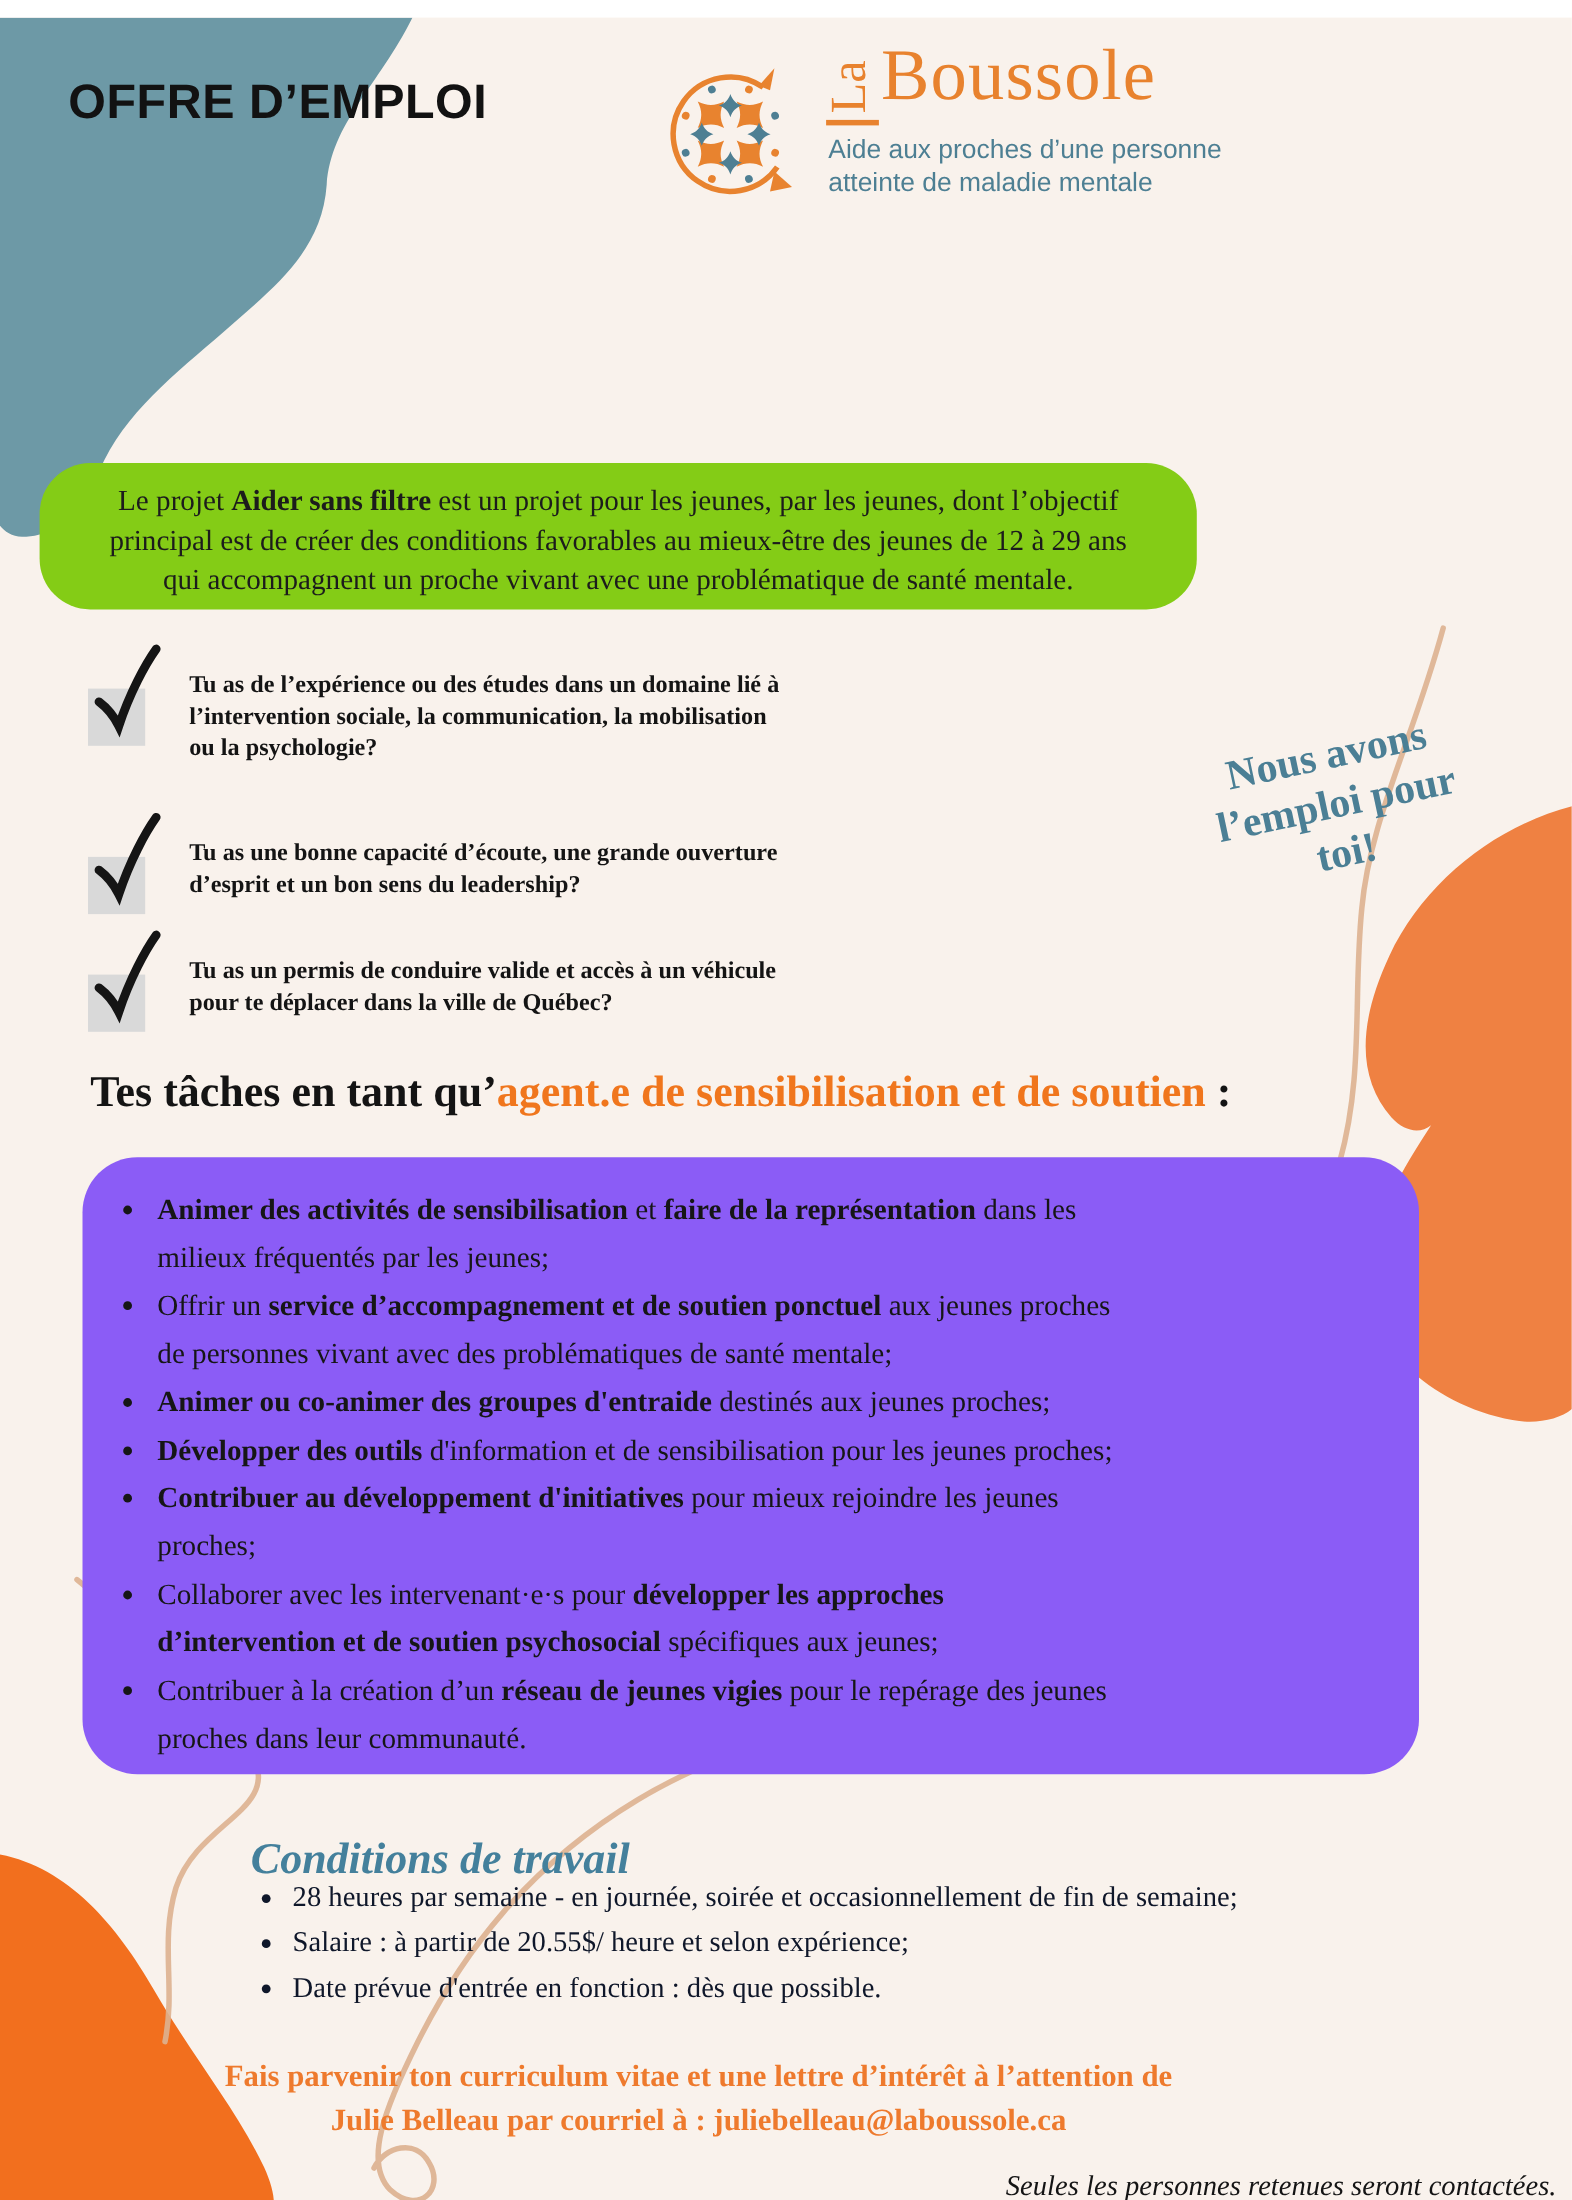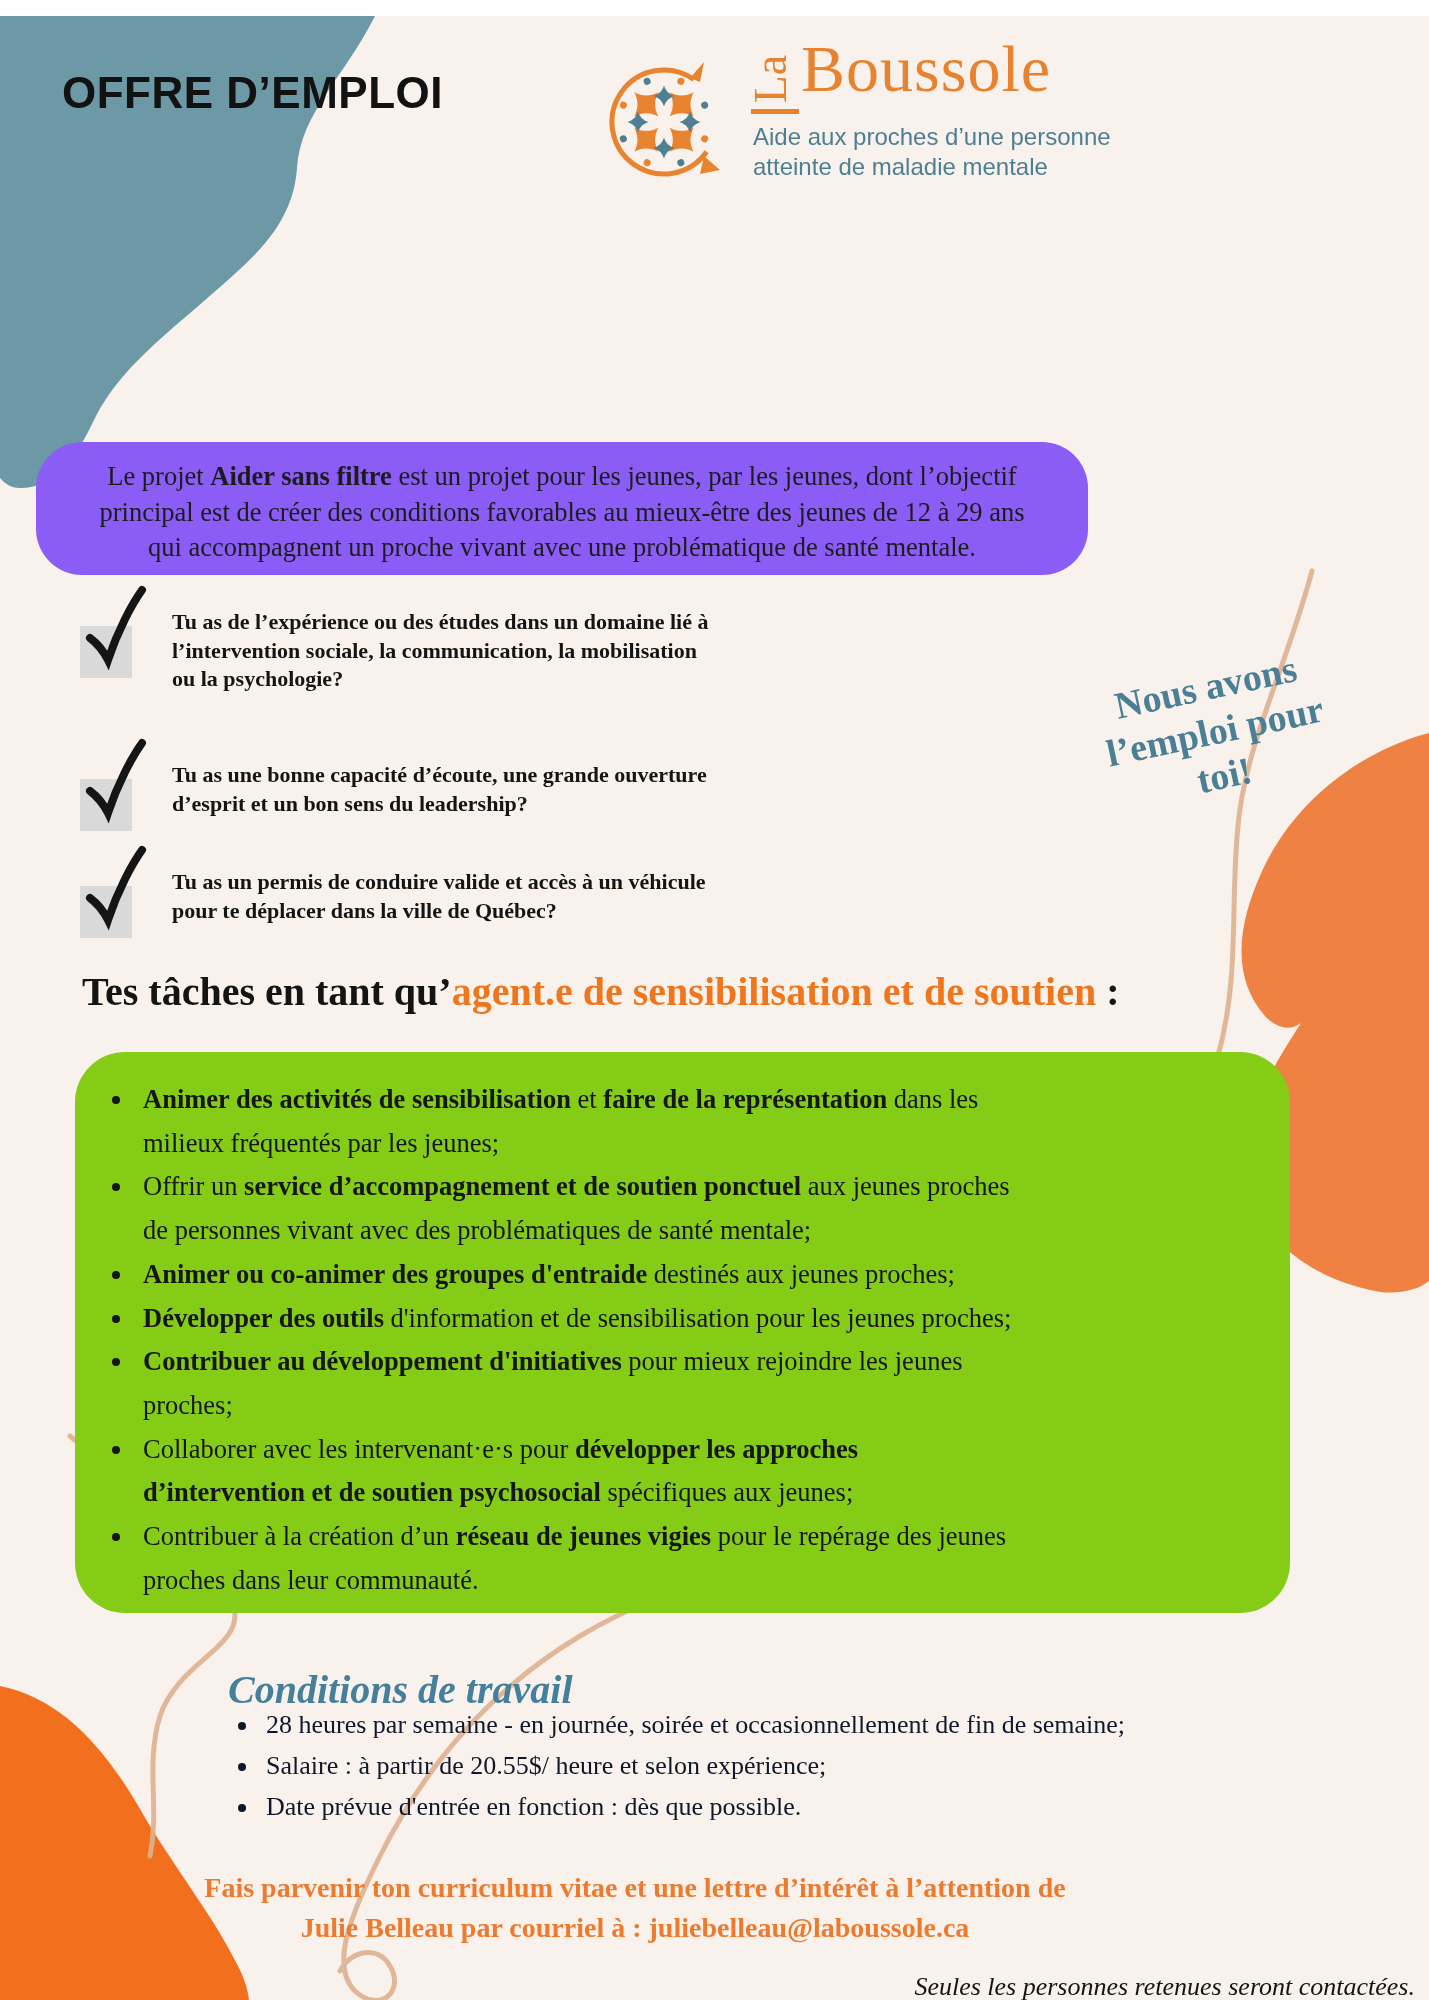--- a/index.html
+++ b/index.html
@@ -28,39 +28,39 @@
   
   .compass{left:600px;top:10px;width:135px;height:180px;}
   .brand-la{left:747px;top:40px;font-size:46px;color:#e8822e;transform:rotate(-90deg);line-height:1;}
   .brand-la-bar{left:751px;top:93px;width:48px;height:5px;background:#e8822e;}
   .brand-name{left:801px;top:20px;font-size:66px;color:#e8822e;line-height:1;letter-spacing:1px;}
   .brand-tagline{left:753px;top:106px;font-family:"Liberation Sans",sans-serif;font-weight:500;
                  font-size:24px;line-height:1.27;color:#4d7f93;}
 
   .intro{left:40px;top:290px;width:1050px;text-align:center;font-size:28.5px;line-height:1.36;}
 
-  .project-box{left:36px;top:426px;width:1052px;height:133px;background:#8b5cf6;border-radius:46px;}
+  .project-box{left:36px;top:405px;width:1052px;height:133px;background:#84cc16;border-radius:46px;}
   .project-box-text{padding:17px 40px;text-align:center;font-size:26.5px;line-height:1.34;
                     white-space:pre-line;color:#1c1c1c;}
 
   
   .check-item{left:78px;width:760px;height:120px;}
   .ck1{top:592px;} .ck2{top:745px;} .ck3{top:852px;}
   .checkbox{position:absolute;left:2px;top:18px;width:52px;height:52px;background:#d9d9d9;}
   .checkmark{position:absolute;left:4px;top:-24px;width:64px;height:84px;overflow:visible;}
   .check-label{position:absolute;left:94px;top:0;width:680px;font-weight:700;font-size:22px;
                line-height:1.3;color:#141414;}
 
   .badge{left:1085px;top:648px;width:260px;text-align:center;transform:rotate(-12deg);
          color:#4b7f95;font-weight:700;font-size:38px;line-height:1.18;}
 
   .tasks-heading{left:82px;top:952px;font-size:40px;font-weight:700;color:#141414;white-space:nowrap;}
   .tasks-heading .hl{color:#f0761d;}
 
-  .tasks-box{left:75px;top:1036px;width:1215px;height:561px;background:#84cc16;border-radius:50px;}
+  .tasks-box{left:75px;top:1036px;width:1215px;height:561px;background:#8b5cf6;border-radius:50px;}
   .tasks-list{margin:0;padding:26px 270px 0 60px;font-size:26.5px;line-height:1.65;color:#161616;}
   .tasks-list li{padding-left:8px;}
 
   .cond-heading{left:228px;top:1650px;font-size:40px;font-weight:700;font-style:italic;color:#44809c;}
   .cond-list{left:232px;top:1688px;width:960px;margin:0;padding:0 0 0 28px;
              font-size:26px;line-height:1.58;color:#0f172a;}
   .cond-list li{padding-left:6px;}
 
   .apply{left:135px;top:1852px;width:1000px;text-align:center;font-weight:700;
          font-size:28px;line-height:1.43;color:#ee7a2d;}

